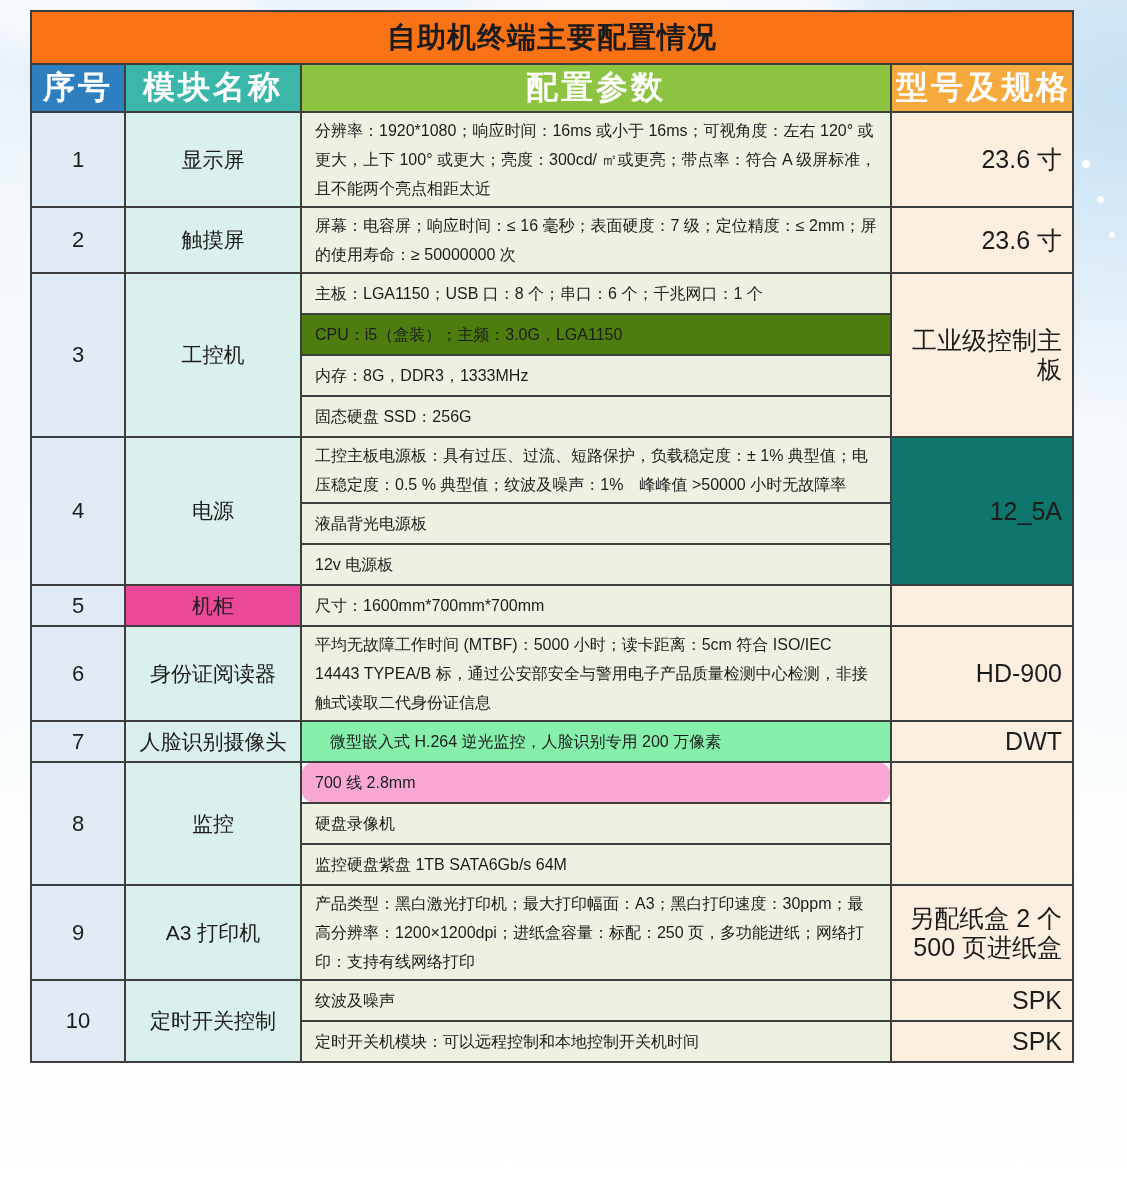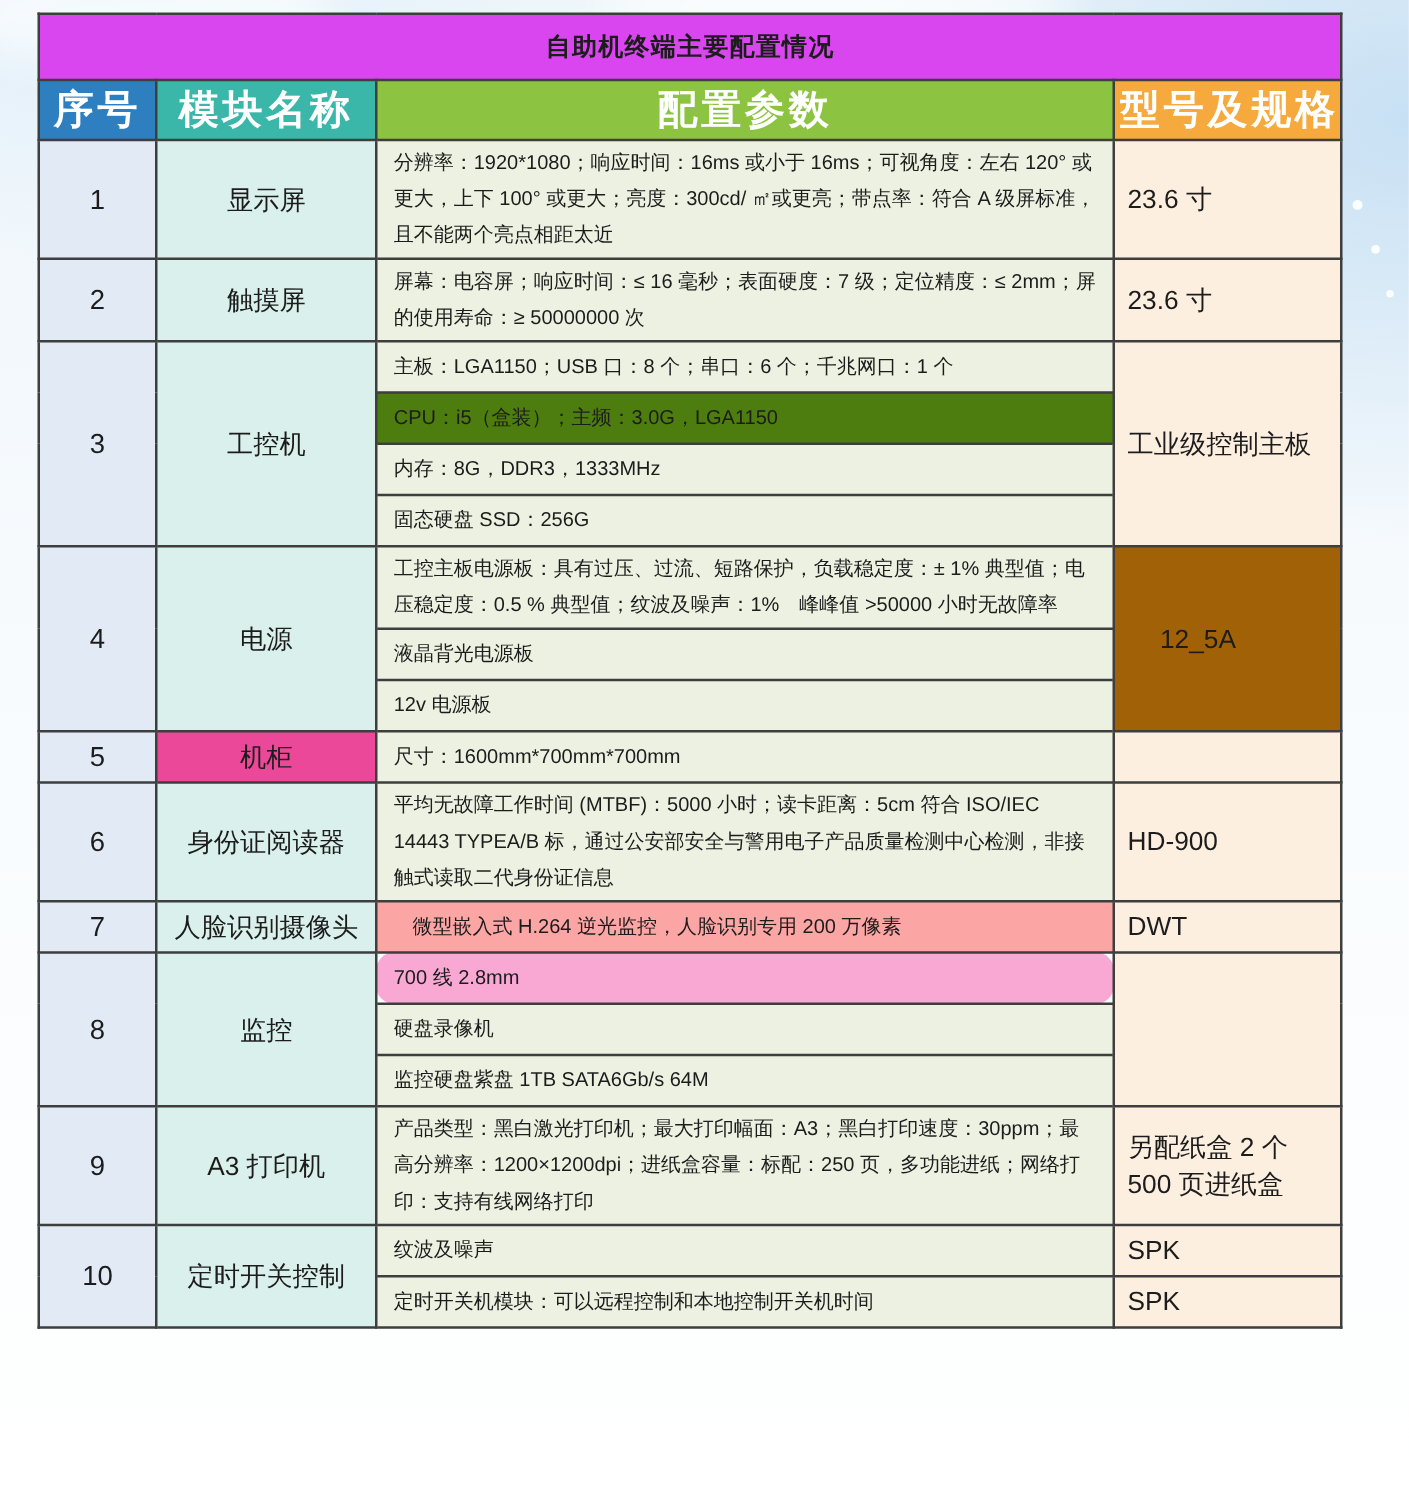--- a/index.html
+++ b/index.html
@@ -17,26 +17,26 @@
   .dot{position:absolute;background:rgba(255,255,255,.9);border-radius:50%;}
   .dot.d1{left:1044px;top:86px;width:10px;height:10px;}
   .dot.d2{left:1064px;top:124px;width:9px;height:9px;}
   .dot.d3{left:1082px;top:160px;width:8px;height:8px;}
   .dot.d4{left:1097px;top:196px;width:7px;height:7px;}
   .dot.d5{left:1109px;top:232px;width:6px;height:6px;}
 
   .wrap{position:absolute;left:30px;top:10px;width:1042px;}
   table{border-collapse:collapse;width:100%;table-layout:fixed;}
   td,th{border:2px solid #3e3e3e;vertical-align:middle;}
-  .cell-title{background:#d946ef;text-align:center;font-weight:bold;font-size:20px;height:49px;letter-spacing:1px;}
+  .cell-title{background:#f97316;text-align:center;font-weight:bold;font-size:29px;height:49px;letter-spacing:1px;}
   .hcell{color:#ffffff;font-weight:bold;font-size:32px;text-align:center;height:44px;letter-spacing:3px;}
   .cell-no{text-align:center;font-size:22px;}
   .cell-module{text-align:center;font-size:21px;padding:0 4px;}
   .cell-param{font-size:16px;line-height:29px;padding:3px 13px;text-align:left;height:33px;}
-  .cell-model{text-align:left;font-size:21px;line-height:29px;padding:2px 10px;margin-left:35px;}
+  .cell-model{text-align:right;font-size:25px;line-height:29px;padding:2px 10px;margin-left:35px;}
   .caption{text-align:center;font-weight:bold;font-size:25px;padding-top:16px;letter-spacing:1px;}
 </style>
 </head>
 <body>
 
 <div class="cloud c1"></div>
 <div class="cloud c2"></div>
 <div class="dot d1"></div>
 <div class="dot d2"></div>
 <div class="dot d3"></div>
@@ -87,21 +87,21 @@
         <tr>
           <td class="cell-param" style="background: rgb(237, 241, 226);">内存：8G，DDR3，1333MHz</td>
         </tr>
         <tr>
           <td class="cell-param" style="background: rgb(237, 241, 226);">固态硬盘 SSD：256G</td>
         </tr>
         <tr>
           <td rowspan="3" class="cell-no" style="background: rgb(225, 234, 245);">4</td>
           <td rowspan="3" class="cell-module" style="background: rgb(218, 240, 236);">电源</td>
           <td class="cell-param" style="background: rgb(237, 241, 226);">工控主板电源板：具有过压、过流、短路保护，负载稳定度：± 1% 典型值；电压稳定度：0.5 % 典型值；纹波及噪声：1%　峰峰值 &gt;50000 小时无故障率</td>
-          <td rowspan="3" class="cell-model" style="background: #a16207; padding-left: 36px;">12_5A</td>
+          <td rowspan="3" class="cell-model" style="background: #0f766e; padding-left: 36px;">12_5A</td>
         </tr>
         <tr>
           <td class="cell-param" style="background: rgb(237, 241, 226);">液晶背光电源板</td>
         </tr>
         <tr>
           <td class="cell-param" style="background: rgb(237, 241, 226);">12v 电源板</td>
         </tr>
         <tr>
           <td class="cell-no" style="background: rgb(225, 234, 245);">5</td>
           <td class="cell-module" style="background: #ec4899;">机柜</td>
@@ -110,21 +110,21 @@
         </tr>
         <tr>
           <td class="cell-no" style="background: rgb(225, 234, 245);">6</td>
           <td class="cell-module" style="background: rgb(218, 240, 236);">身份证阅读器</td>
           <td class="cell-param" style="background: rgb(237, 241, 226);">平均无故障工作时间 (MTBF)：5000 小时；读卡距离：5cm 符合 ISO/IEC 14443 TYPEA/B 标，通过公安部安全与警用电子产品质量检测中心检测，非接触式读取二代身份证信息</td>
           <td class="cell-model" style="background: rgb(252, 239, 224);">HD-900</td>
         </tr>
         <tr>
           <td class="cell-no" style="background: rgb(225, 234, 245);">7</td>
           <td class="cell-module" style="background: rgb(218, 240, 236);">人脸识别摄像头</td>
-          <td class="cell-param" style="background: #fca5a5; padding-left: 28px;">微型嵌入式 H.264 逆光监控，人脸识别专用 200 万像素</td>
+          <td class="cell-param" style="background: #86efac; padding-left: 28px;">微型嵌入式 H.264 逆光监控，人脸识别专用 200 万像素</td>
           <td class="cell-model" style="background: rgb(252, 239, 224);">DWT</td>
         </tr>
         <tr>
           <td rowspan="3" class="cell-no" style="background: rgb(225, 234, 245);">8</td>
           <td rowspan="3" class="cell-module" style="background: rgb(218, 240, 236);">监控</td>
           <td class="cell-param" style="background: #f9a8d4; border-radius: 14px;">700 线 2.8mm</td>
           <td rowspan="3" class="cell-model" style="background: rgb(252, 239, 224);"></td>
         </tr>
         <tr>
           <td class="cell-param" style="background: rgb(237, 241, 226);">硬盘录像机</td>

